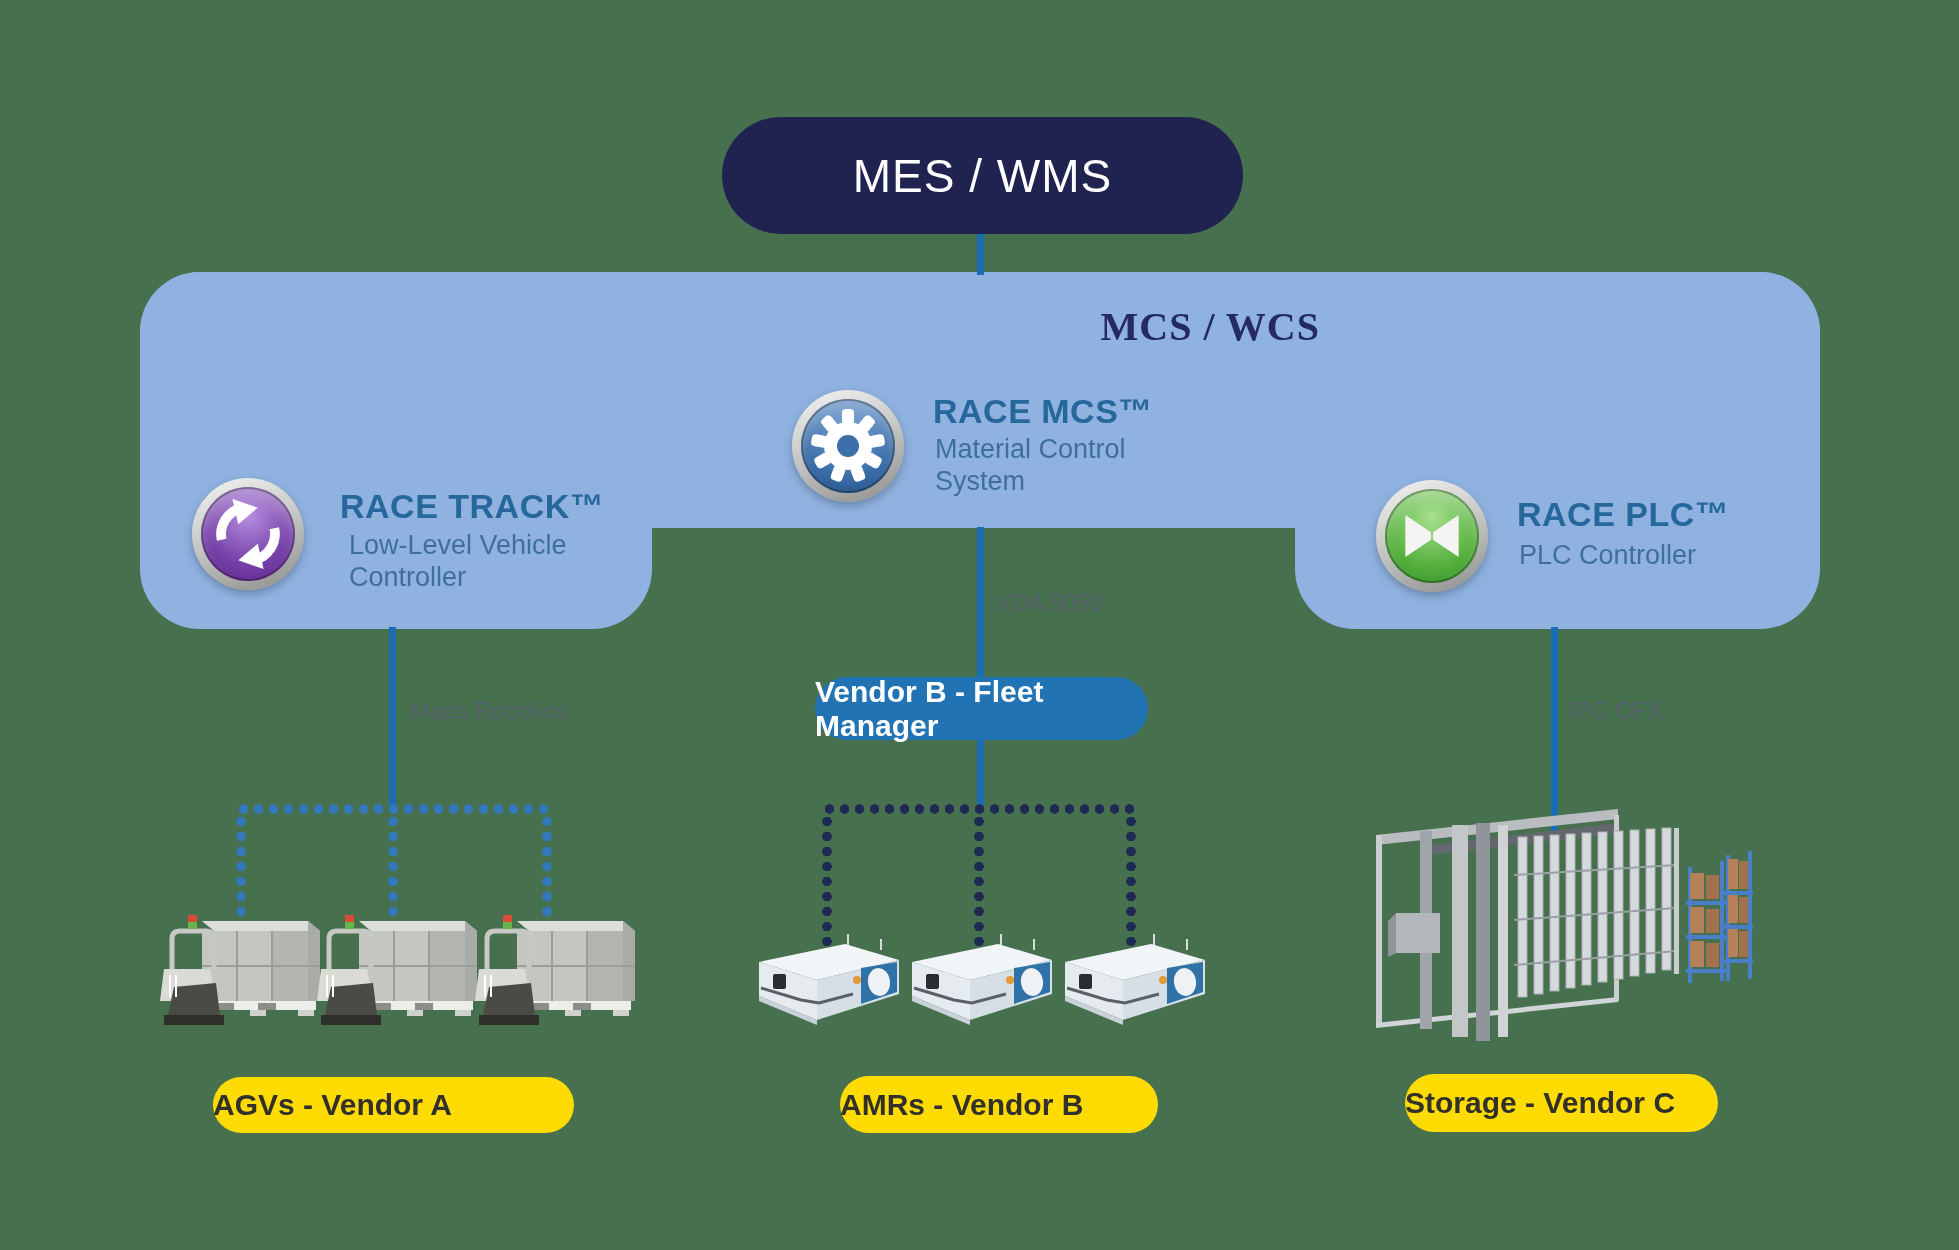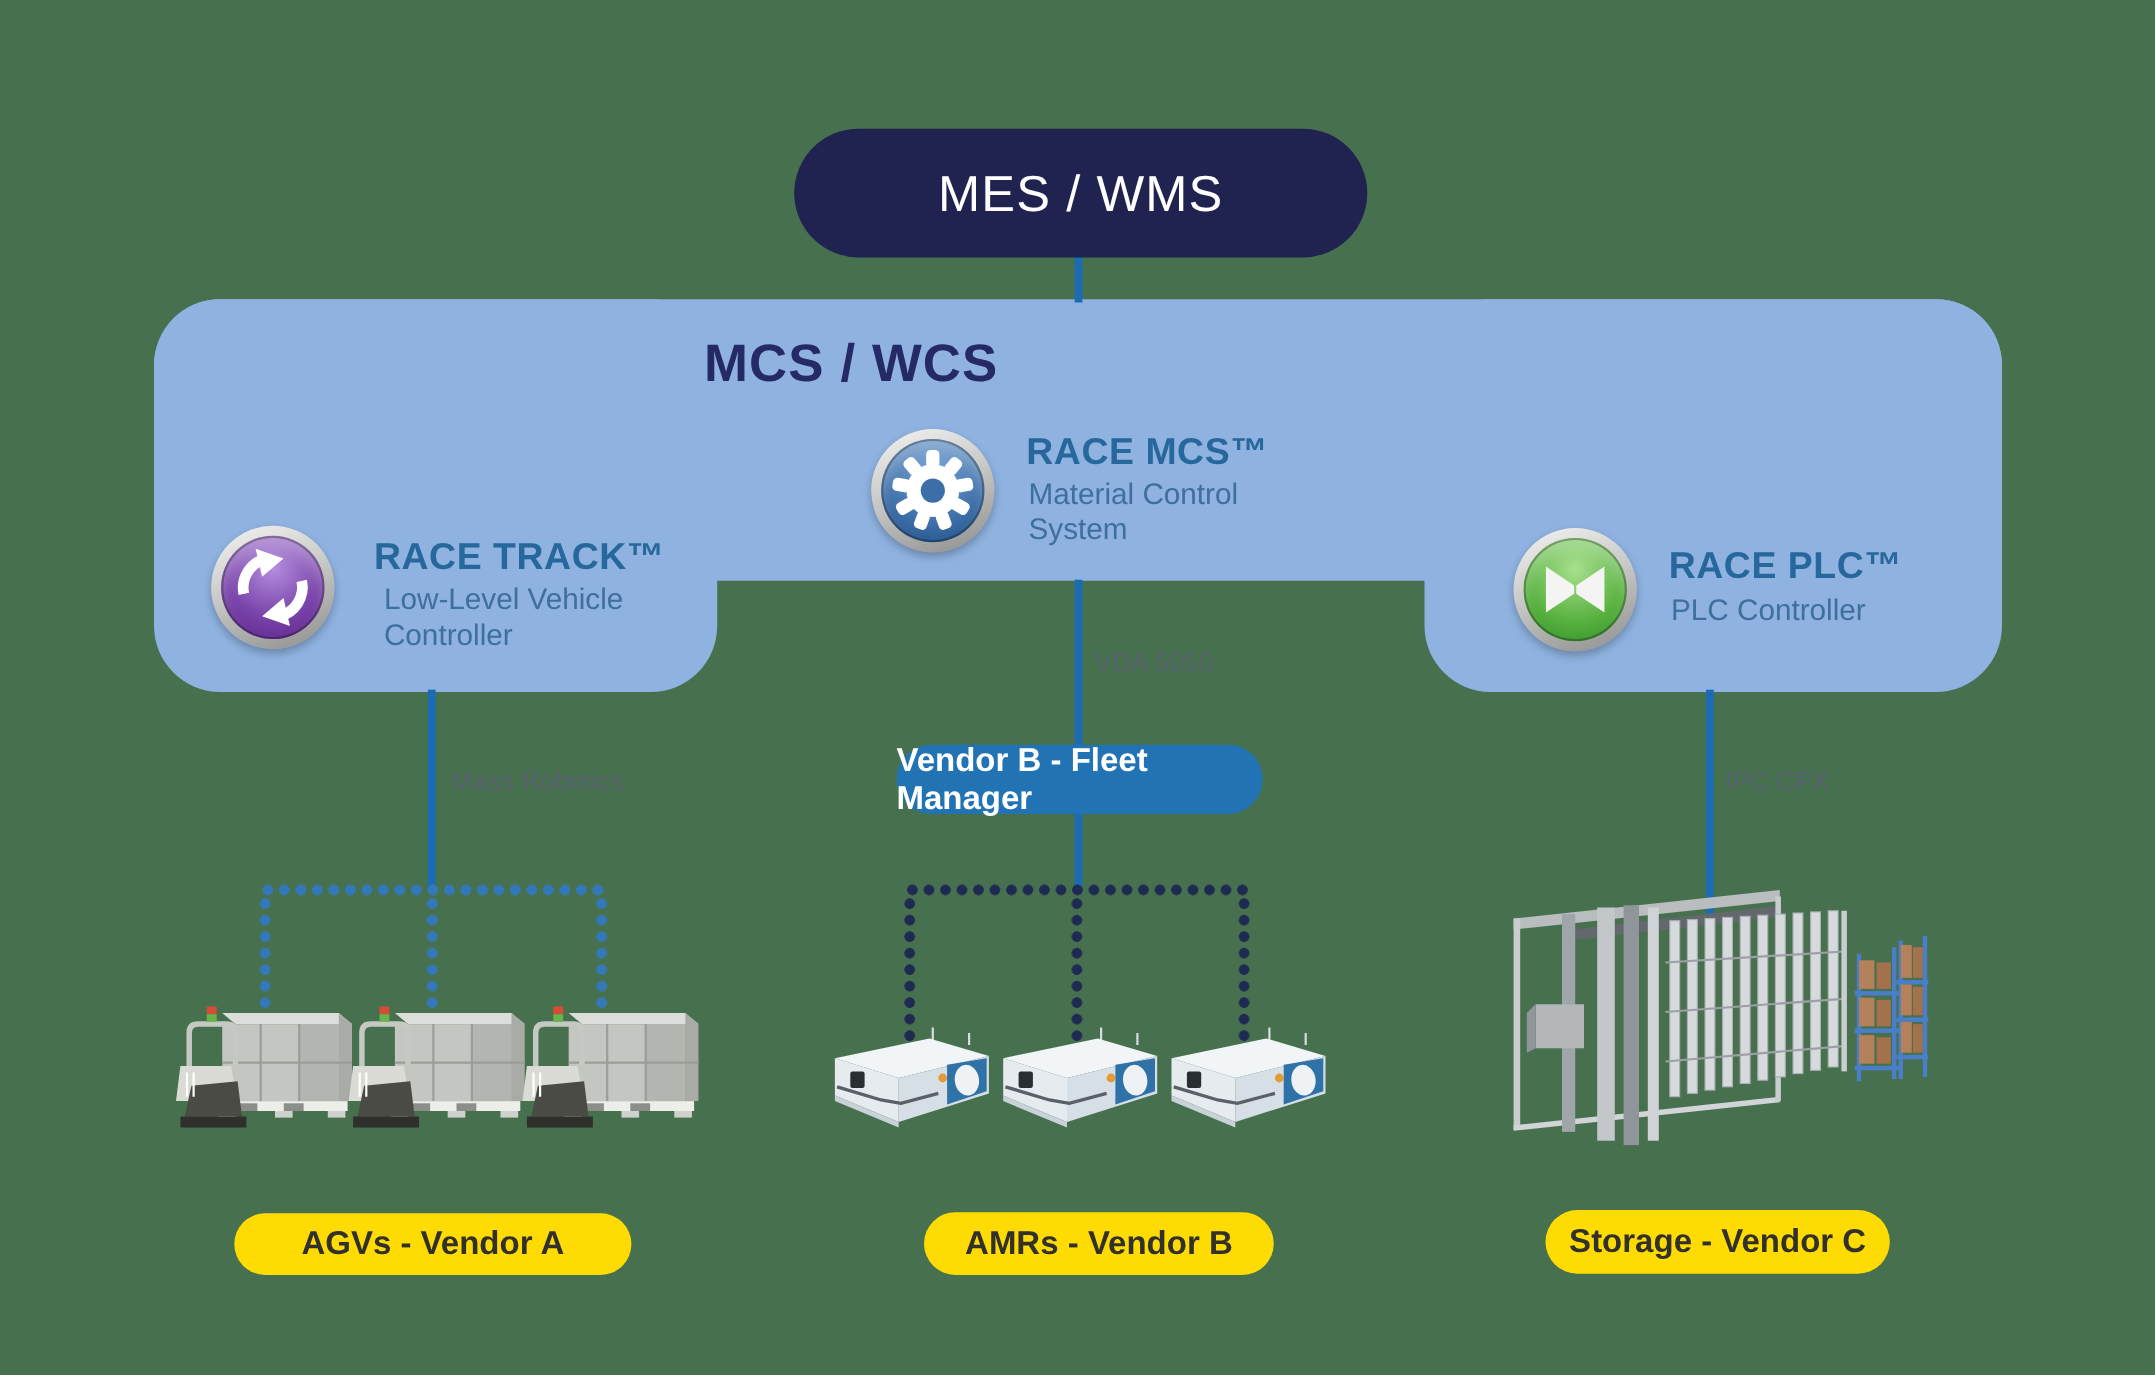--- a/index.html
+++ b/index.html
@@ -12,22 +12,22 @@
     position:absolute;left:722px;top:117px;width:521px;height:117px;
     background:#20234f;border-radius:60px;display:flex;align-items:center;justify-content:center;
     color:#fff;font-size:46px;font-weight:400;letter-spacing:1px;z-index:5;
   }
   
   .panel-part{position:absolute;background:#8fb2e0;z-index:1;}
   .panel-main{left:140px;top:272px;width:1680px;height:256px;border-radius:60px;}
   .panel-lobe-left{left:140px;top:272px;width:512px;height:357px;border-radius:60px;}
   .panel-lobe-right{left:1295px;top:272px;width:525px;height:357px;border-radius:60px;}
   .panel-title{
-    position:absolute;left:640px;top:303px;width:680px;text-align:left;
-    color:#252a66;font-size:48px;font-weight:700;letter-spacing:1px;z-index:3;
+    position:absolute;left:640px;top:303px;width:680px;text-align:right;
+    color:#252a66;font-size:40px;font-weight:700;letter-spacing:1px;z-index:3;font-family:Liberation Serif, serif;
   }
   
   .orb{position:absolute;width:112px;height:112px;border-radius:50%;
        background:linear-gradient(160deg,#f4f4f2 0%,#c9c9c7 45%,#8e8e8c 100%);
        box-shadow:0 4px 8px rgba(0,0,0,.25);z-index:3;}
   .orb .core{position:absolute;inset:9px;border-radius:50%;
        display:flex;align-items:center;justify-content:center;
        box-shadow:inset 0 0 0 2px rgba(0,0,0,.28), inset 0 10px 14px rgba(255,255,255,.35);}
   .core.purple{background:radial-gradient(circle at 50% 30%,#b68fe0 0%,#7a45ab 55%,#571f86 100%);}
   .core.blue{background:radial-gradient(circle at 50% 30%,#7aa6d8 0%,#3c6ea8 60%,#1d4a80 100%);}
@@ -59,22 +59,22 @@
     color:#fff;font-size:30px;font-weight:700;z-index:4;
   }
   
   .dots-h{position:absolute;height:10px;z-index:2;background-repeat:repeat-x;background-position:left center;background-size:15px 10px;}
   .dots-v{position:absolute;width:10px;z-index:2;background-repeat:repeat-y;background-position:center top;background-size:10px 15px;}
   .dots-blue{background-image:radial-gradient(circle,#3478bc 4.5px,rgba(0,0,0,0) 5px);}
   .dots-navy{background-image:radial-gradient(circle,#1e2a52 4.5px,rgba(0,0,0,0) 5px);}
   
   .ypill{
     position:absolute;background:#ffdb04;border-radius:29px;
-    display:flex;align-items:center;justify-content:center;
-    color:#32302b;font-size:30px;font-weight:700;z-index:5;margin-top:26px;
+    display:flex;align-items:center;justify-content:flex-start;
+    color:#32302b;font-size:30px;font-weight:700;z-index:5;
   }
   .ypill-a{left:213px;top:1077px;width:361px;height:56px;}
   .ypill-b{left:840px;top:1076px;width:318px;height:57px;}
   .ypill-c{left:1405px;top:1074px;width:313px;height:58px;}
   
   .art{position:absolute;z-index:3;}
 </style>
 </head>
 <body>
 

